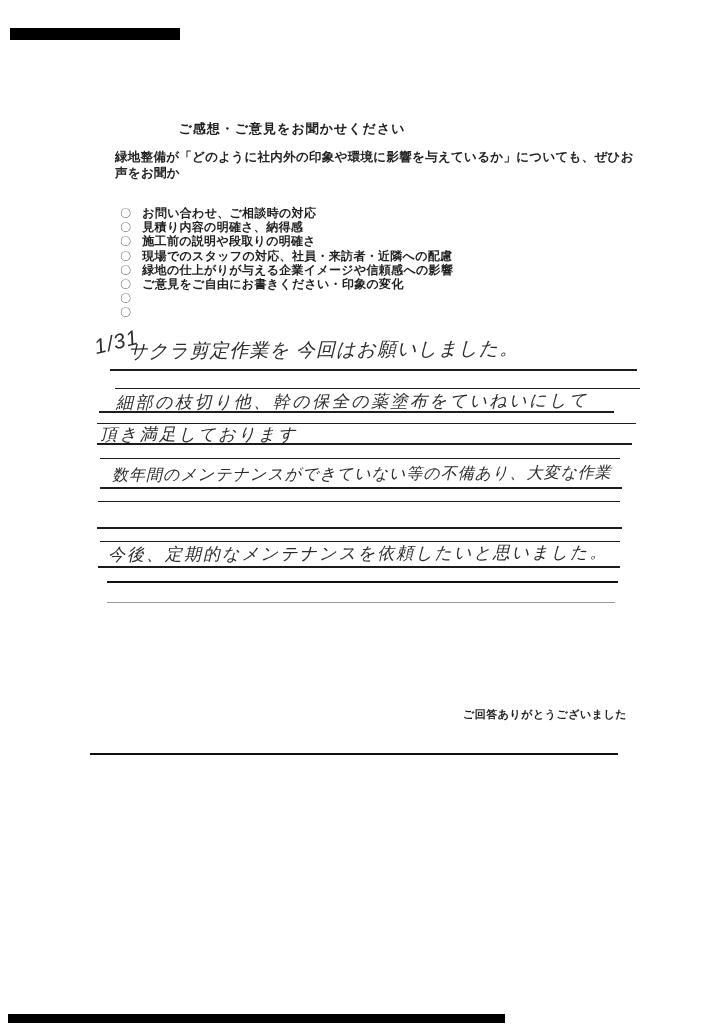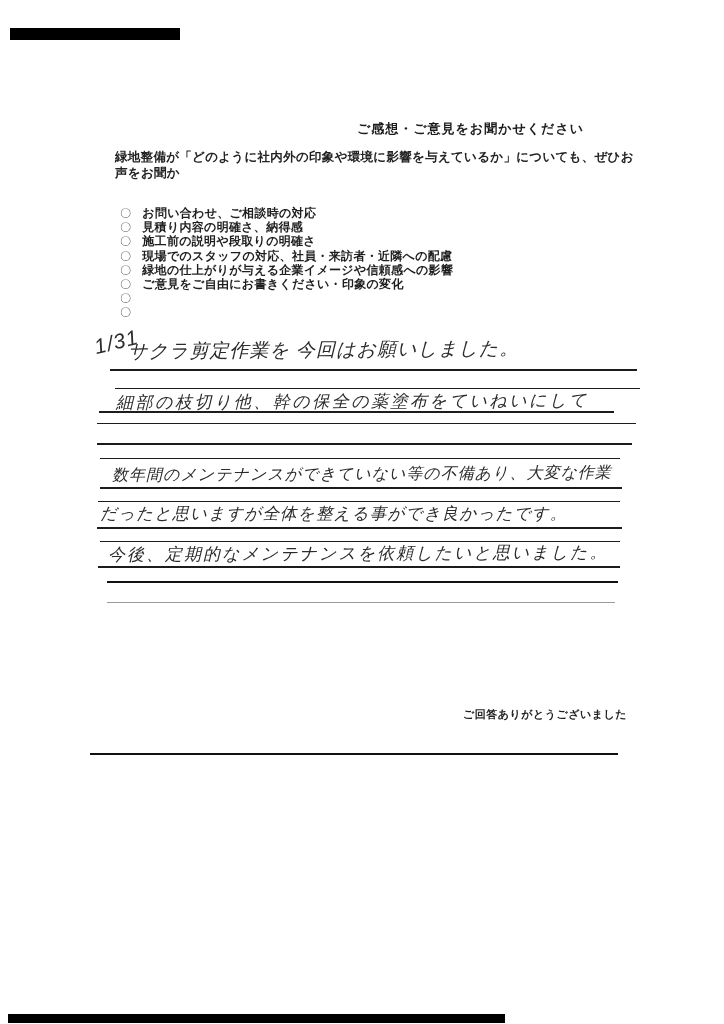--- a/index.html
+++ b/index.html
@@ -11,21 +11,21 @@
     font-family:"Liberation Sans","DejaVu Sans",sans-serif;
     color:#1c1c1c;
   }
   
   .scan-bar{position:absolute;background:#000;}
   .scan-bar-top{left:10px;top:28px;width:170px;height:12px;}
   .scan-bar-bottom{left:8px;top:1014px;width:497px;height:9px;}
 
   .title{
     position:absolute;left:0;top:120px;width:584px;
-    margin:0;text-align:right;
+    margin:0;text-align:center;
     font-size:13px;font-weight:bold;letter-spacing:1px;color:#1b1b1b;
   }
   .intro{
     position:absolute;left:115px;top:150px;width:525px;
     font-size:12.5px;font-weight:bold;line-height:15.5px;letter-spacing:0.3px;color:#222;
   }
   .criteria{
     position:absolute;left:120px;top:206px;margin:0;padding:0;list-style:none;
     font-size:12px;font-weight:bold;line-height:14.2px;letter-spacing:0.3px;color:#1e1e1e;
   }
@@ -106,28 +106,28 @@
   <div class="hw hw-date">1/31</div>
 
   <div class="hw hw-1">サクラ剪定作業を 今回はお願いしました。</div>
   <div class="rule thick" style="left:110px;top:369px;width:527px;"></div>
   <div class="rule" style="left:115px;top:388px;width:525px;"></div>
 
   <div class="hw hw-2">細部の枝切り他、幹の保全の薬塗布をていねいにして</div>
   <div class="rule thick" style="left:99px;top:411px;width:515px;"></div>
   <div class="rule" style="left:97px;top:423px;width:539px;"></div>
 
+  <div class="hw hw-3">頂き満足しております</div>
   <div class="rule thick" style="left:97px;top:443px;width:535px;"></div>
   <div class="rule" style="left:100px;top:458px;width:520px;"></div>
 
   <div class="hw hw-4">数年間のメンテナンスができていない等の不備あり、大変な作業</div>
   <div class="rule thick" style="left:100px;top:487px;width:522px;"></div>
   <div class="rule" style="left:98px;top:501px;width:522px;"></div>
 
-  <div class="hw hw-5">だったと思いますが全体を整える事ができ良かったです。</div>
   <div class="rule thick" style="left:97px;top:527px;width:525px;"></div>
   <div class="rule" style="left:100px;top:541px;width:520px;"></div>
 
   <div class="hw hw-6">今後、定期的なメンテナンスを依頼したいと思いました。</div>
   <div class="rule thick" style="left:98px;top:566px;width:522px;"></div>
   <div class="rule thick" style="left:107px;top:581px;width:511px;background:#111;"></div>
   <div class="rule faint" style="left:107px;top:602px;width:508px;"></div>
 
   <div class="closing">ご回答ありがとうございました</div>
 

